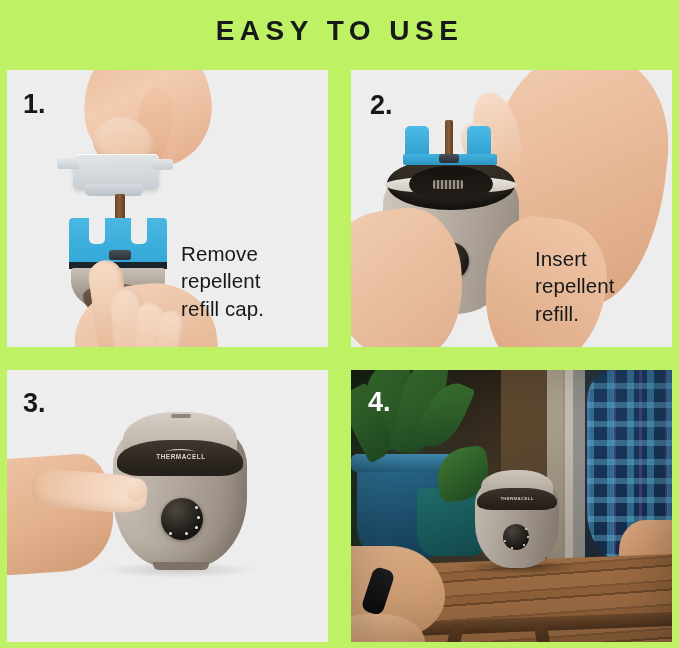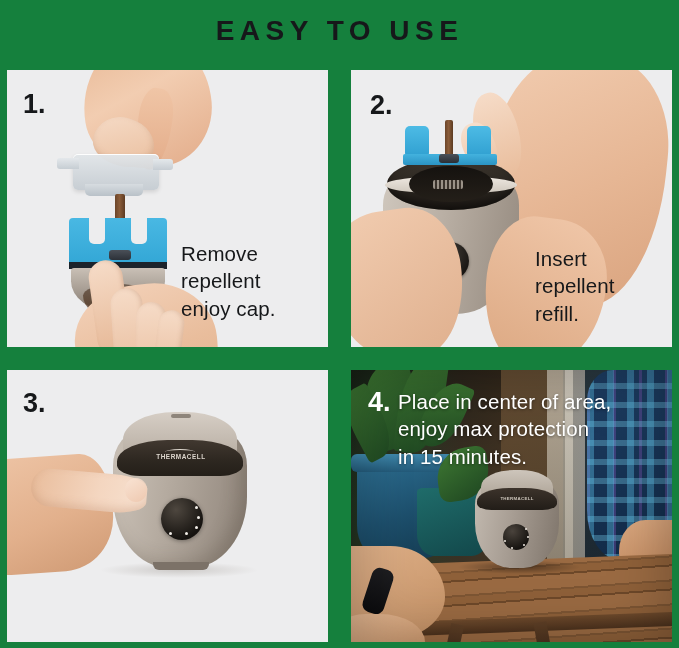--- a/index.html
+++ b/index.html
@@ -1,18 +1,18 @@
 <!DOCTYPE html>
 <html><head>
 <meta charset="utf-8">
 <style>
   html,body{margin:0;padding:0;background:#fff;}
   body{width:679px;height:648px;font-family:"Liberation Sans",sans-serif;-webkit-font-smoothing:antialiased;overflow:hidden;}
 
-  .page{position:relative;width:679px;height:648px;background:#15803d;}
+  .page{position:relative;width:679px;height:648px;background:#bef264;}
 
   
   .header{position:absolute;left:0;top:0;width:679px;height:62px;display:flex;align-items:center;justify-content:center;}
   .header-title{font-size:28px;font-weight:700;letter-spacing:5.5px;color:#16181a;line-height:1;}
 
   
   .grid{position:absolute;left:7px;top:70px;width:665px;height:572px;
         display:grid;grid-template-columns:321px 321px;grid-template-rows:277px 272px;
         column-gap:23px;row-gap:23px;}
 
@@ -280,21 +280,21 @@
 
         <div class="hand-bot"></div>
         <div class="fng f1"></div>
         <div class="fng f2"></div>
         <div class="fng f3"></div>
         <div class="fng f4"></div>
       </div>
       <div class="step-num">1.</div>
       <div class="caption">Remove
 repellent
-enjoy cap.</div>
+refill cap.</div>
     </div>
 
     <div class="panel p2">
       <div class="art">
         <div class="hand-r"></div>
         <div class="pinch1"></div>
         <div class="pinch2"></div>
 
         <div class="cart">
           <div class="post l"></div>
@@ -383,19 +383,16 @@
           <div class="dev-btn"></div>
           <div class="led a"></div>
           <div class="led b"></div>
           <div class="led c"></div>
           <div class="led d"></div>
           <div class="led e"></div>
         </div>
         <div class="vignette"></div>
       </div>
       <div class="step-num">4.</div>
-      <div class="caption">Place in center of area,
-enjoy max protection
-in 15 minutes.</div>
     </div>
 
   </div>
 </div>
 
 </body></html>

